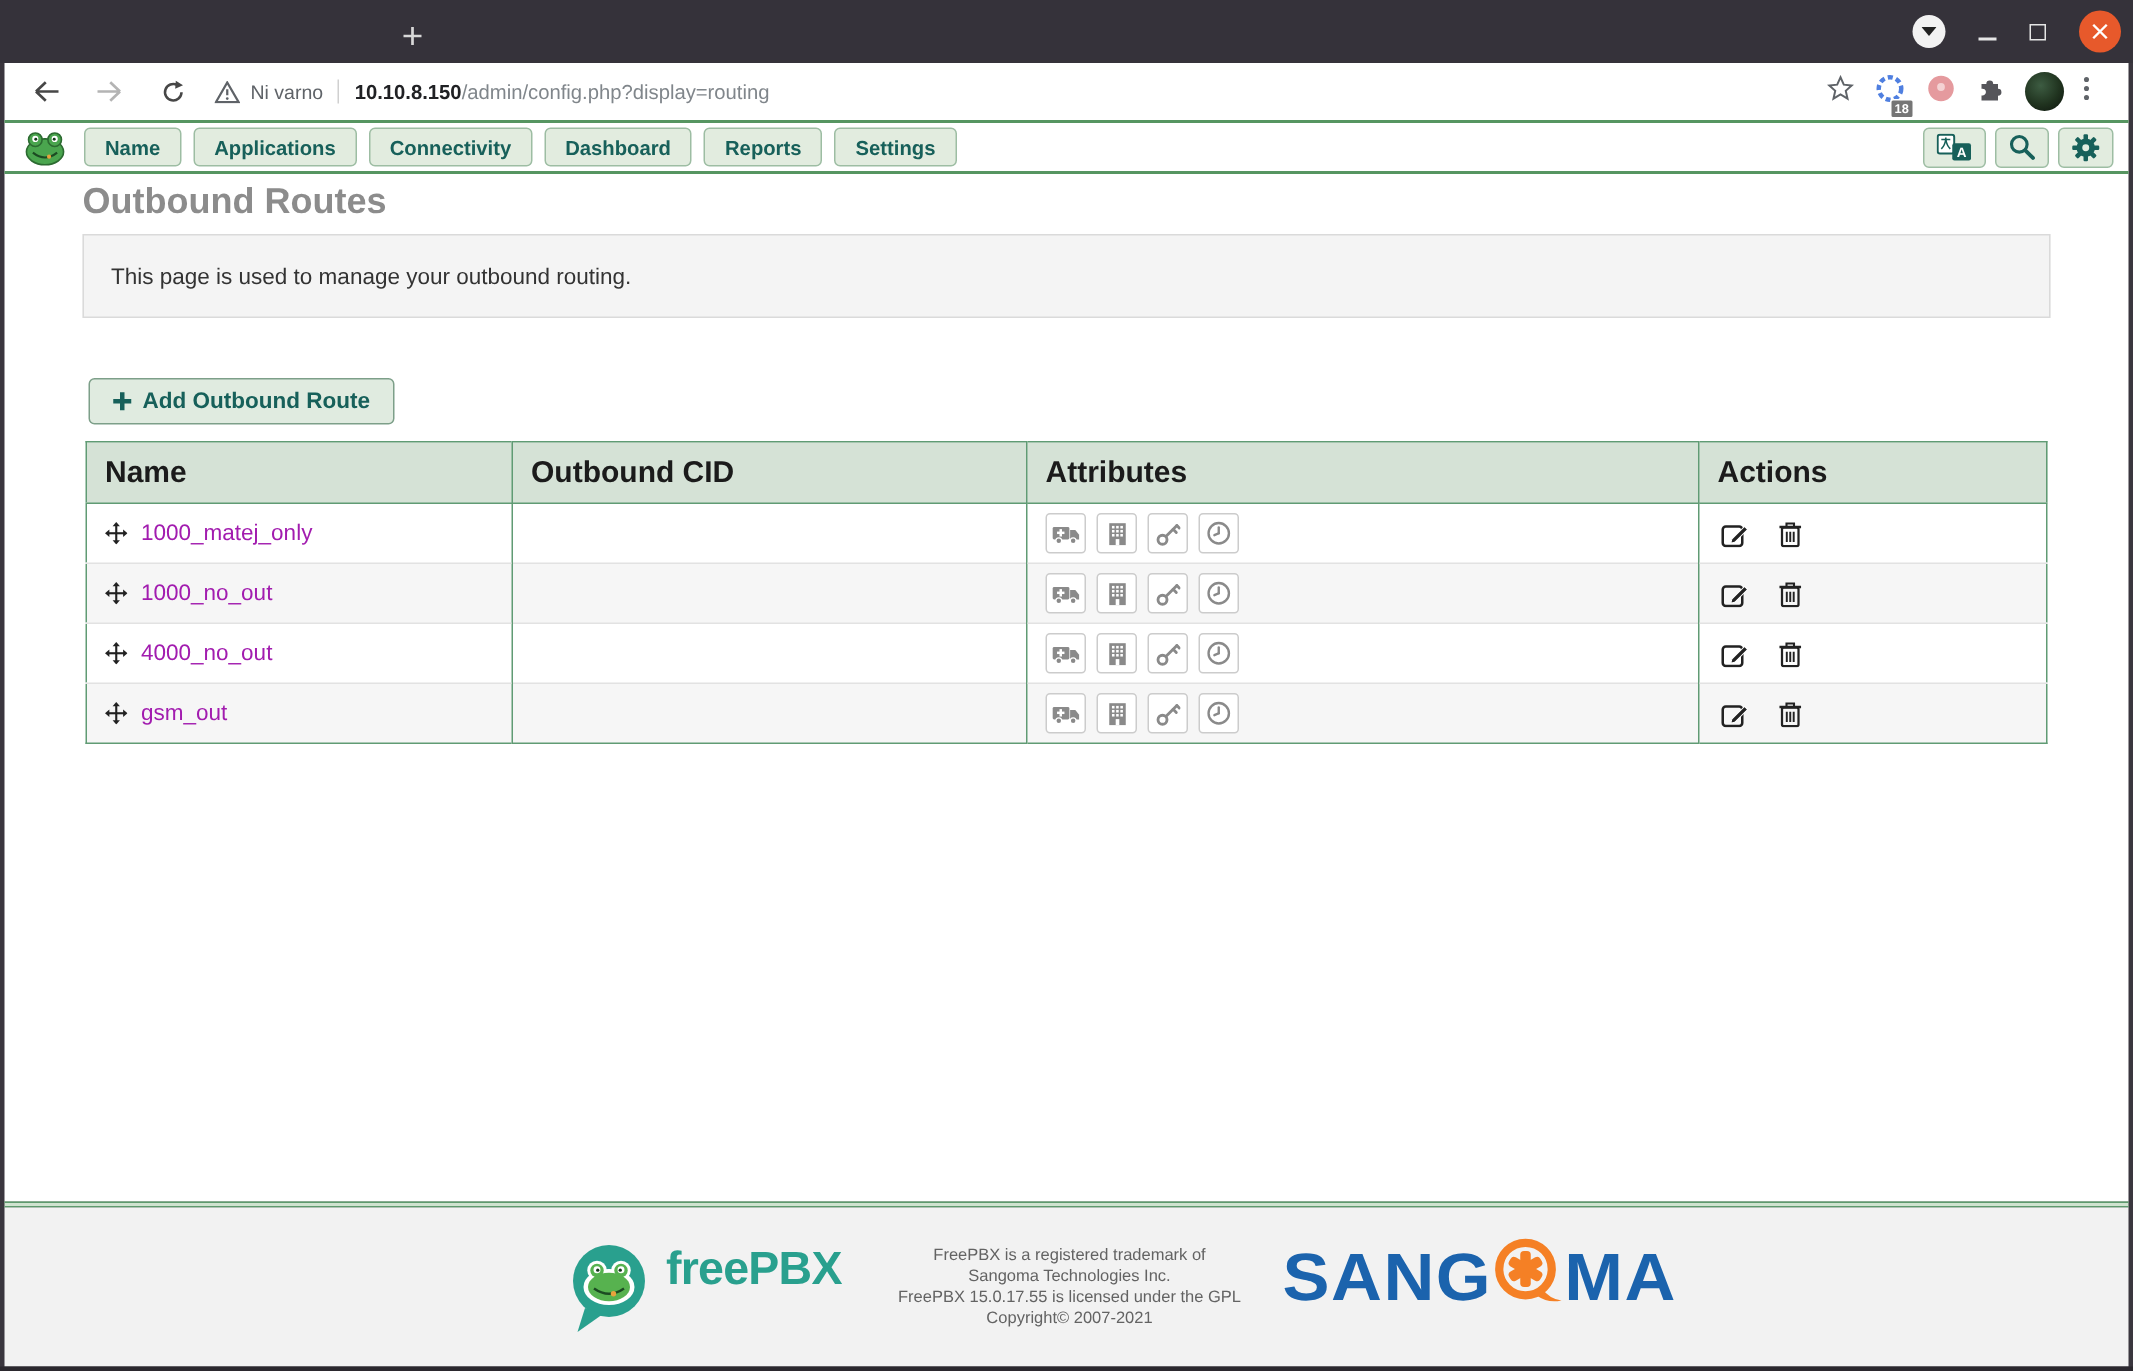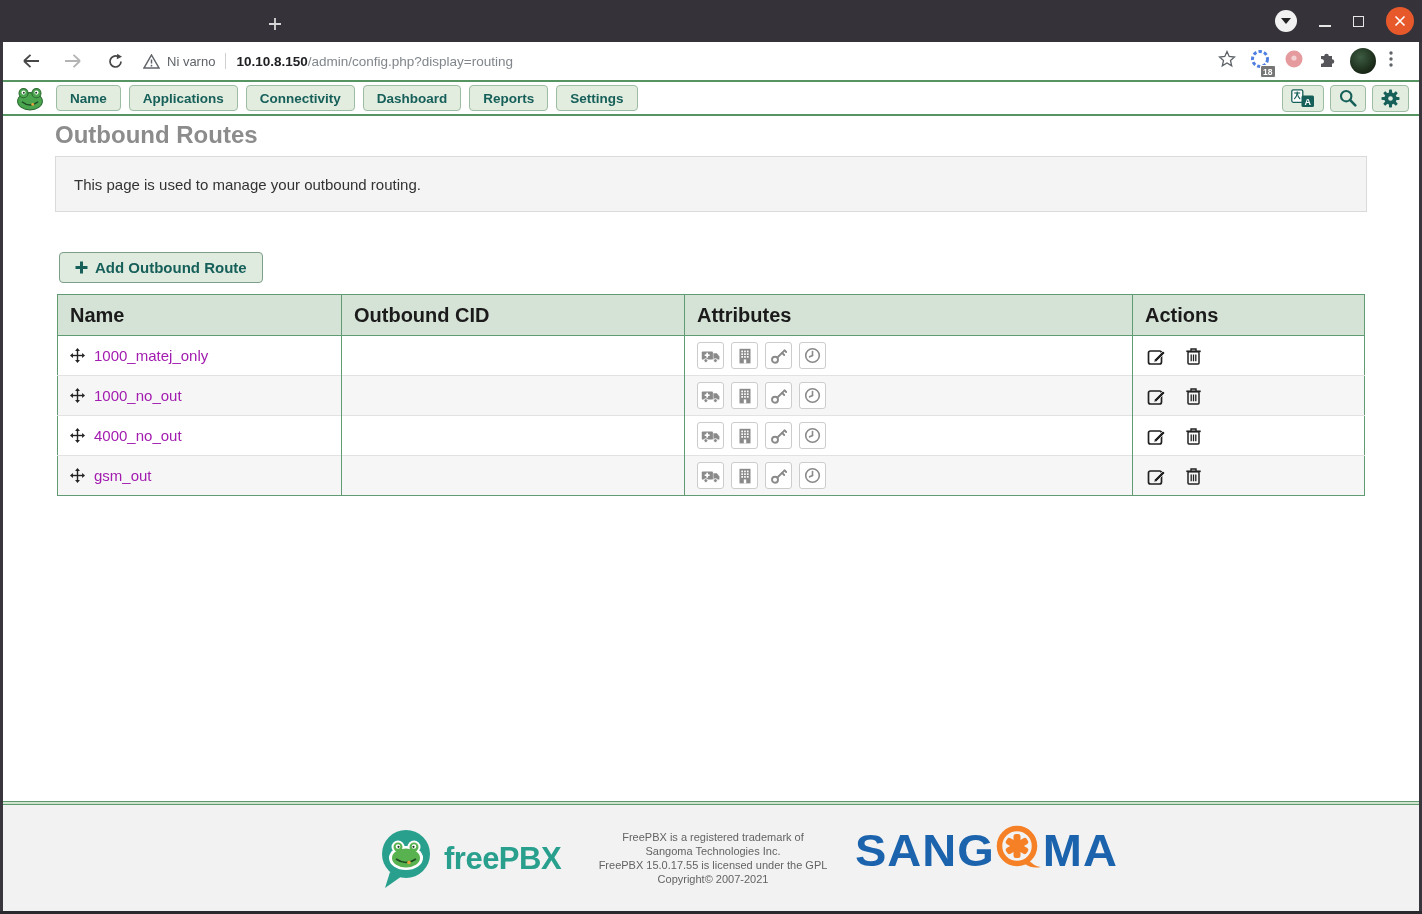--- a/index.html
+++ b/index.html
@@ -66,21 +66,21 @@
   .attr-group { display:flex; gap:7px; }
   .attr-btn { width:27px; height:27px; background:#fff; border:1px solid #cccccc; border-radius:3px;
               display:flex; align-items:center; justify-content:center; cursor:pointer; }
   .act-group { display:flex; gap:15px; align-items:center; }
   .act-btn { width:22px; height:22px; display:flex; align-items:center; justify-content:center; cursor:pointer; }
 
   
   .footer-rule { position:absolute; left:3px; top:801px; width:1416px; height:4px;
                  border-top:1px solid #5d9a6d; border-bottom:1px solid #5d9a6d; background:#cfe3cf; }
   .footer { position:absolute; left:3px; top:805px; width:1416px; height:106px; background:#f2f2f2; }
-  .fpbx-logo { position:absolute; left:375px; top:23px; display:flex; align-items:center; gap:10px; }
+  .fpbx-logo { position:absolute; left:375px; top:23px; display:flex; gap:10px; }
   .fpbx-word { font-size:31px; font-weight:bold; color:#29a08e; letter-spacing:-0.5px; }
   .trademark { position:absolute; left:530px; top:25px; width:360px; text-align:center;
                font-size:11px; color:#636363; line-height:14px; }
   .sangoma { position:absolute; left:852px; top:18px; display:flex; }
   .sangoma-txt { font-size:47px; font-weight:bold; color:#1b63ad; letter-spacing:1px;
                  font-stretch:condensed; transform:scaleY(0.95); }
   .frame-bottom { position:absolute; left:0; bottom:0; width:1422px; height:3px; background:#2b282e; }
 </style>
 </head>
 <body>

